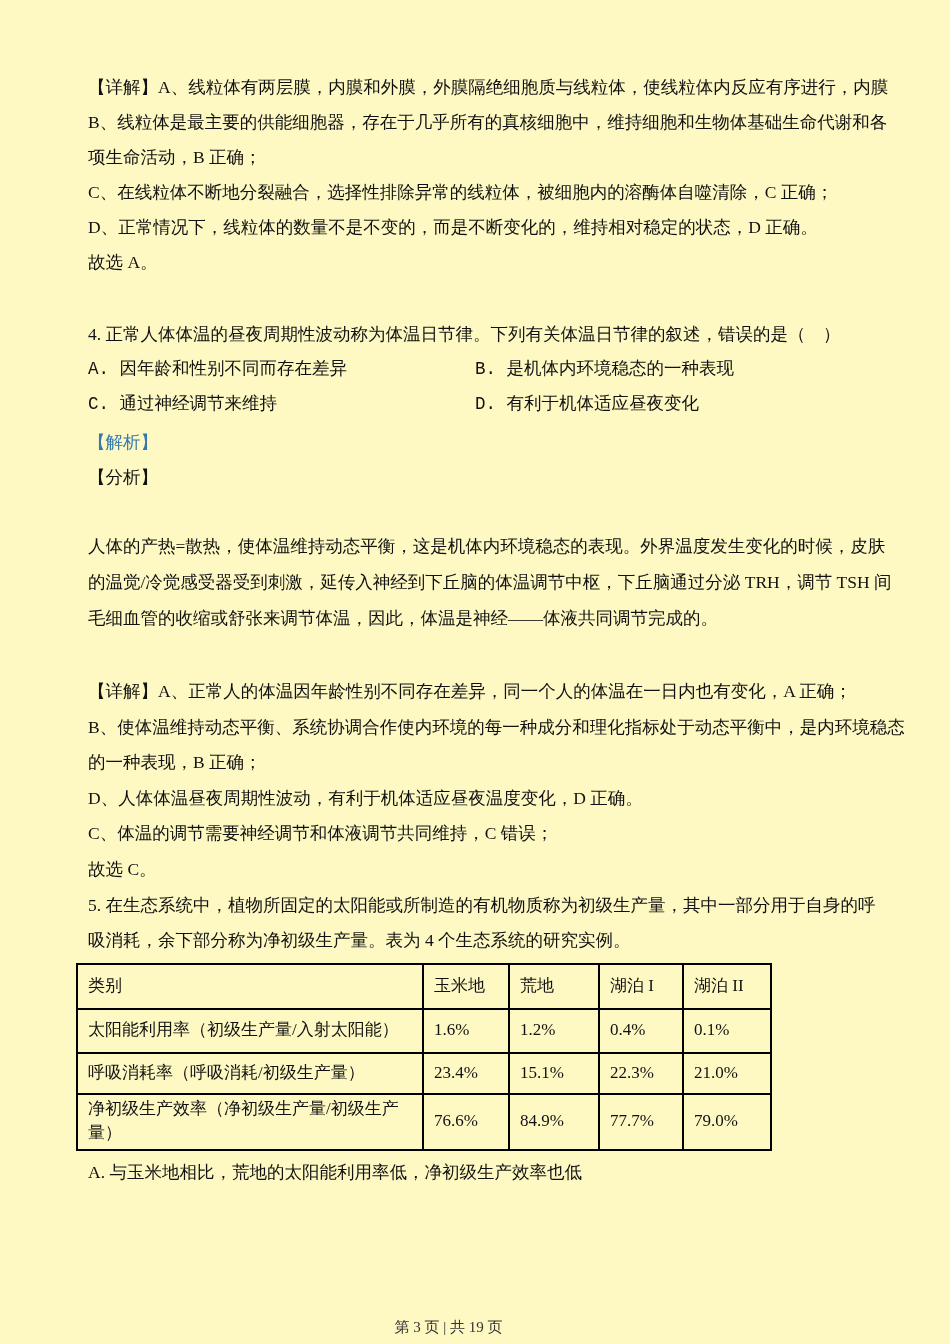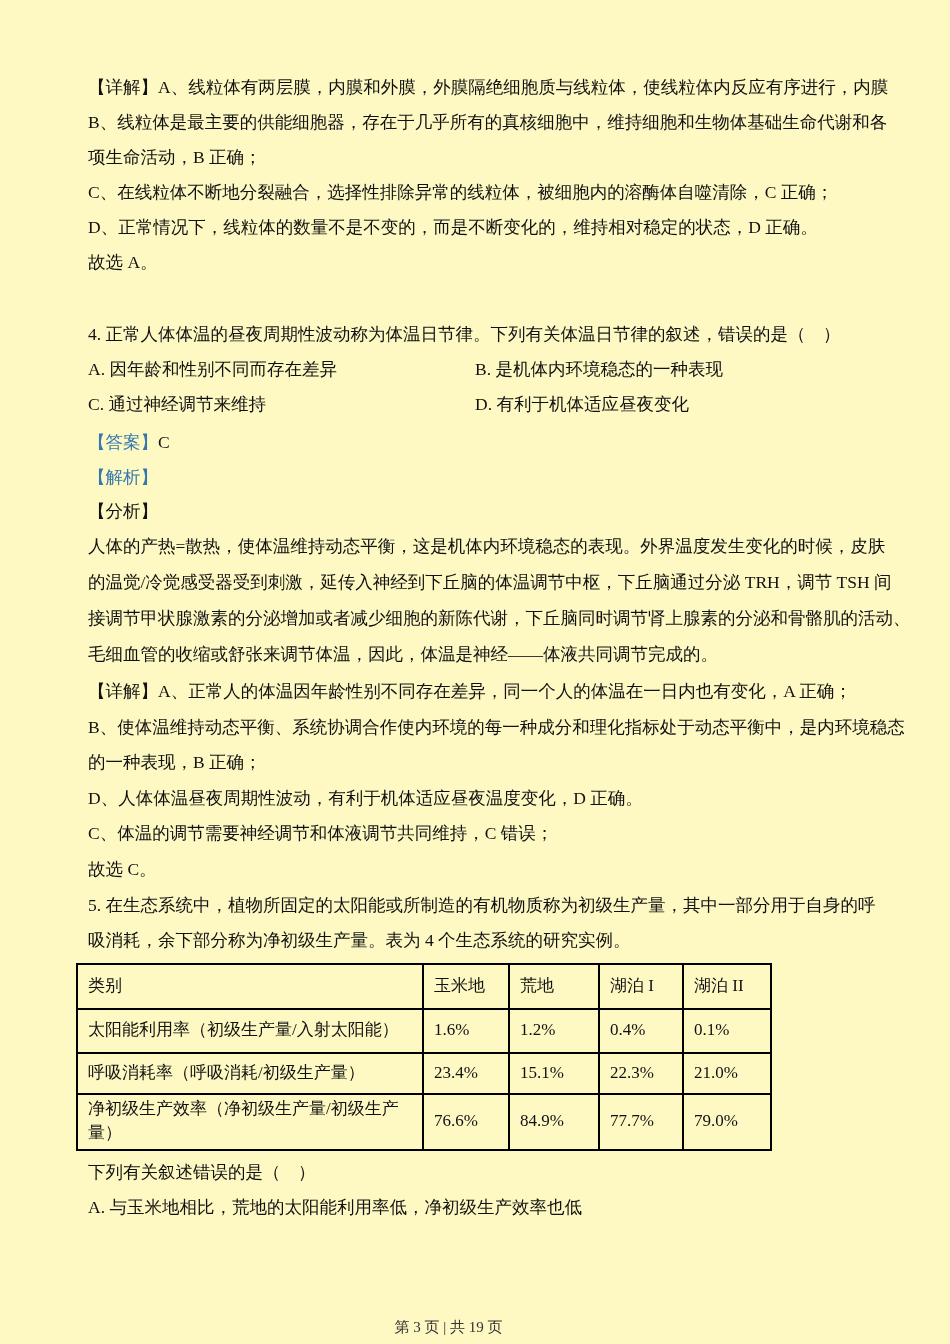--- a/index.html
+++ b/index.html
@@ -19,21 +19,21 @@
     margin: 0;
     font-size: 17.5px;
     line-height: 35px;
     height: 35px;
     white-space: nowrap;
   }
   #sec-q4-answer .line { line-height: 34.5px; height: 34.5px; }
   #sec-q4-analysis .line { line-height: 36px; height: 36px; }
   #sec-q4-detail .line { line-height: 35.5px; height: 35.5px; }
   #sec-q5-close .line { line-height: 34.5px; height: 34.5px; }
-  .opt-row { display: flex; }
+  .opt-row { display: flex; font-family: Liberation Mono, monospace; }
   .opt-left { display: inline-block; width: 387px; }
   .blue { color: var(--label-blue); }
   table.data-table {
     position: absolute;
     left: 76px;
     top: 963px;
     width: 694px;
     border-collapse: collapse;
     table-layout: fixed;
   }
@@ -86,34 +86,30 @@
       <span>B. 是机体内环境稳态的一种表现</span>
     </p>
     <p class="line opt-row">
       <span class="opt-left">C. 通过神经调节来维持</span>
       <span>D. 有利于机体适应昼夜变化</span>
     </p>
   </div>
 
   <div class="sec" id="sec-q4-answer" style="top:425px">
     <p class="line">
-      <span class="blue">【答案】</span><span>C</span>
-    </p>
-    <p class="line">
       <span class="blue">【解析】</span>
     </p>
     <p class="line">
       <span>【分析】</span>
     </p>
   </div>
 
   <div class="sec" id="sec-q4-analysis" style="top:528px">
     <p class="line">人体的产热=散热，使体温维持动态平衡，这是机体内环境稳态的表现。外界温度发生变化的时候，皮肤</p>
     <p class="line">的温觉/冷觉感受器受到刺激，延传入神经到下丘脑的体温调节中枢，下丘脑通过分泌 TRH，调节 TSH 间</p>
-    <p class="line">接调节甲状腺激素的分泌增加或者减少细胞的新陈代谢，下丘脑同时调节肾上腺素的分泌和骨骼肌的活动、</p>
     <p class="line">毛细血管的收缩或舒张来调节体温，因此，体温是神经——体液共同调节完成的。</p>
   </div>
 
   <div class="sec" id="sec-q4-detail" style="top:674px">
     <p class="line">【详解】A、正常人的体温因年龄性别不同存在差异，同一个人的体温在一日内也有变化，A 正确；</p>
     <p class="line">B、使体温维持动态平衡、系统协调合作使内环境的每一种成分和理化指标处于动态平衡中，是内环境稳态</p>
     <p class="line">的一种表现，B 正确；</p>
     <p class="line">D、人体体温昼夜周期性波动，有利于机体适应昼夜温度变化，D 正确。</p>
     <p class="line">C、体温的调节需要神经调节和体液调节共同维持，C 错误；</p>
     <p class="line">故选 C。</p>
@@ -158,19 +154,18 @@
       <td>净初级生产效率（净初级生产量/初级生产量）</td>
       <td>76.6%</td>
       <td>84.9%</td>
       <td>77.7%</td>
       <td>79.0%</td>
     </tr>
   </tbody>
     </table>
 
   <div class="sec" id="sec-q5-close" style="top:1155px">
-    <p class="line">下列有关叙述错误的是（　）</p>
     <p class="line">A.  与玉米地相比，荒地的太阳能利用率低，净初级生产效率也低</p>
   </div>
 
   <div class="footer">第 3 页 | 共 19 页</div>
 
 </div>
 
 </body></html>

